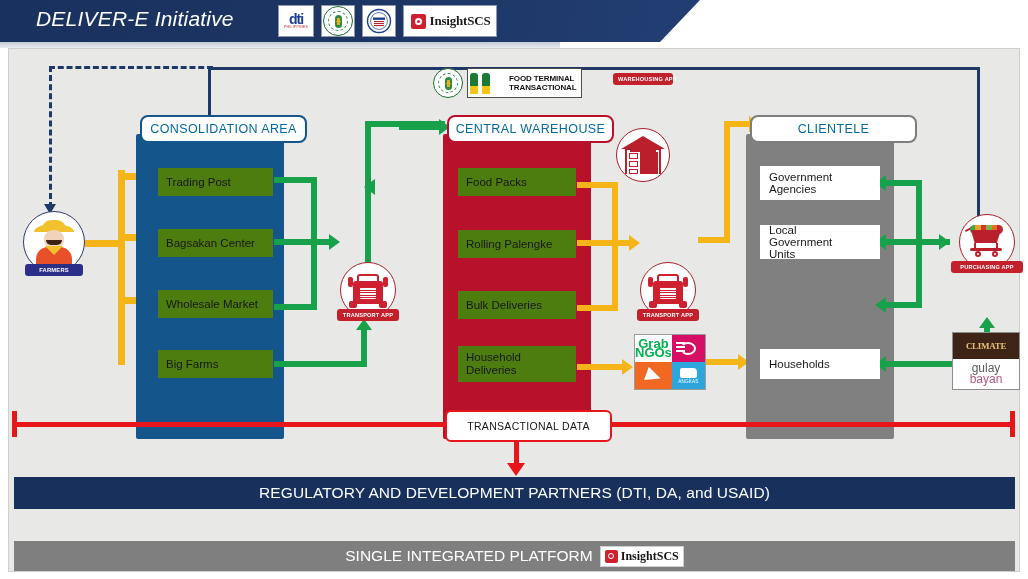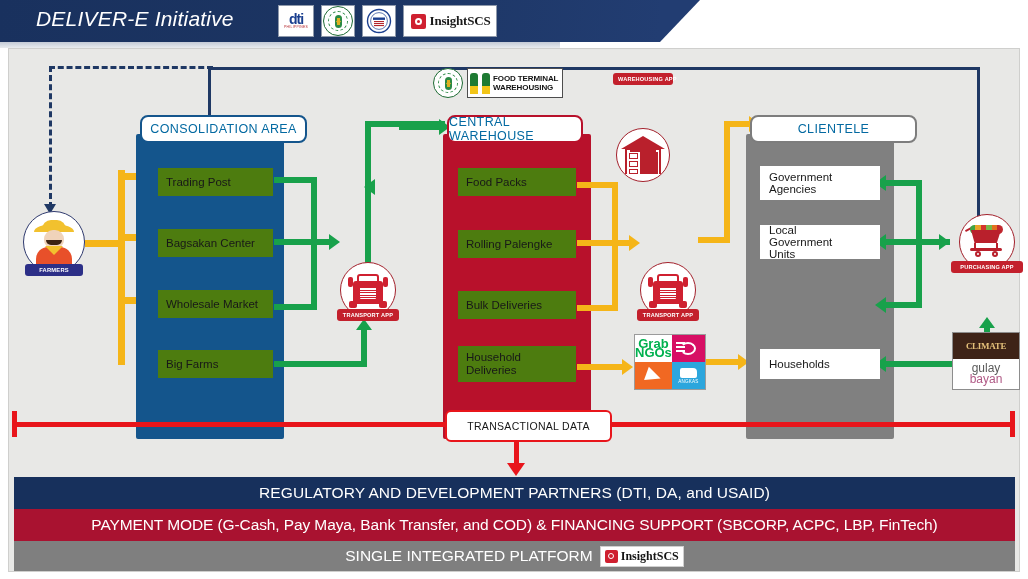--- a/index.html
+++ b/index.html
@@ -160,21 +160,21 @@
 
   
   .fti-wrap { position: absolute; display: flex; align-items: center; gap: 4px; z-index: 8; }
   .da-seal {
     width: 30px; height: 30px; border-radius: 50%; background: #fff;
     border: 1.4px solid #1d6b33; position: relative; flex: none;
     display: flex; align-items: center; justify-content: center;
   }
   .da-seal .ds-in { width: 20px; height: 20px; border-radius: 50%; border: .8px dashed #2b8a45; display:flex;align-items:center;justify-content:center;}
   .da-seal .ds-grain { width: 7px; height: 13px; background: radial-gradient(#e0b021 40%, #2b8a45 42%); border-radius: 4px; }
-  .fti-box { background: #fff; border: 1.6px solid #4d4d4d; display: flex; align-items: center; padding: 2px 4px 2px 2px; gap: 3px; height: 30px;}
+  .fti-box { background: #fff; border: 1.6px solid #4d4d4d; display: flex; align-items: center; padding: 2px 4px 2px 2px; gap: 19px; height: 30px;}
   .fti-mark { width: 20px; height: 21px; position: relative; flex: none; }
   .fti-mark .fl { position:absolute; left:0; top:0; width:8px; height:13px; background:#1d7a33; border-radius:3px 3px 0 0;}
   .fti-mark .fr { position:absolute; right:0; top:0; width:8px; height:13px; background:#1d7a33; border-radius:3px 3px 0 0;}
   .fti-mark .bl { position:absolute; left:0; bottom:0; width:8px; height:8px; background:#f2c518;}
   .fti-mark .br { position:absolute; right:0; bottom:0; width:8px; height:8px; background:#f2c518;}
   .fti-text { display:flex; flex-direction: column; line-height: 9.5px; }
   .fti-text span { font-size: 8px; font-weight: bold; color: #121212; letter-spacing: -.1px; font-family: "Liberation Sans", sans-serif;}
 
   
   .dapps {
@@ -329,38 +329,38 @@
     <div class="badge" style="left:328px; top:260px; width:62px; text-align:center;">TRANSPORT APP</div>
 
     <div class="ln gr" style="left:356px; top:72px; width:6px; height:64px;"></div>
     <div class="ln gr" style="left:356px; top:72px; width:80px; height:6px;"></div>
     <div class="tri tri-r-gr" style="left:355px; top:130px; transform:rotate(180deg);"></div>
     <div class="ln gr" style="left:356px; top:130px; width:6px; height:86px;"></div>
     <div class="ln gr" style="left:390px; top:75px; width:46px; height:6px;"></div>
     <div class="tri tri-r-gr" style="left:430px; top:70px;"></div>
 
     <div class="col-body col-red" style="left:434px; top:85px; width:148px; height:305px;"></div>
-    <div class="col-head red" style="left:438px; top:66px; width:136px; height:28px;">CENTRAL WAREHOUSE</div>
+    <div class="col-head red" style="left:438px; top:66px; width:167px; height:28px;">CENTRAL WAREHOUSE</div>
 
     <div class="fti-wrap" style="left:424px; top:19px;">
       <div class="da-seal">
         <div class="ds-in">
             <div class="ds-grain"></div>
           </div>
       </div>
       <div class="fti-box">
         <div class="fti-mark">
           <div class="fl"></div>
             <div class="fr"></div>
             <div class="bl"></div>
             <div class="br"></div>
         </div>
         <div class="fti-text">
           <span>FOOD TERMINAL</span>
-          <span>WAREHOUSING</span>
+          <span>TRANSACTIONAL</span>
         </div>
       </div>
     </div>
 
     <div class="cell r" style="left:448px; top:118px; width:120px; height:30px;">Food Packs</div>
     <div class="cell r" style="left:448px; top:180px; width:120px; height:30px;">Rolling Palengke</div>
     <div class="cell r" style="left:448px; top:241px; width:120px; height:30px;">Bulk Deliveries</div>
     <div class="cell r" style="left:448px; top:296px; width:120px; height:38px; line-height:13px;">
       <span style="display:inline-block;width:62px;">Household Deliveries</span>
     </div>
@@ -480,21 +480,20 @@
     </div>
 
     <div class="ln rd" style="left:3px; top:373px; width:1003px; height:5px;"></div>
     <div class="ln rd" style="left:3px; top:362px; width:5px; height:26px;"></div>
     <div class="ln rd" style="left:1001px; top:362px; width:5px; height:26px;"></div>
     <div class="tdpill" style="left:436px; top:361px; width:167px; height:32px;">TRANSACTIONAL DATA</div>
     <div class="ln rd" style="left:505px; top:391px; width:5px; height:27px;"></div>
     <div class="tri tri-d-rd" style="left:498px; top:414px;"></div>
 
     <div class="bar bar-navy" style="left:5px; top:428px; width:1001px; height:32px;">REGULATORY AND DEVELOPMENT PARTNERS (DTI, DA, and USAID)</div>
-    <div class="bar bar-red" style="left:5px; top:460px; width:1001px; height:32px;">PAYMENT MODE (G-Cash, Pay Maya, Bank Transfer, and COD) &amp; FINANCING SUPPORT (SBCORP, ACPC, LBP, FinTech)</div>
     <div class="bar bar-gray" style="left:5px; top:492px; width:1001px; height:30px;">
       <span>SINGLE INTEGRATED PLATFORM</span>
       <span class="iscs-sm">
         <span class="m">
             <i></i>
           </span>
         <span class="w">InsightSCS</span>
       </span>
     </div>
 

